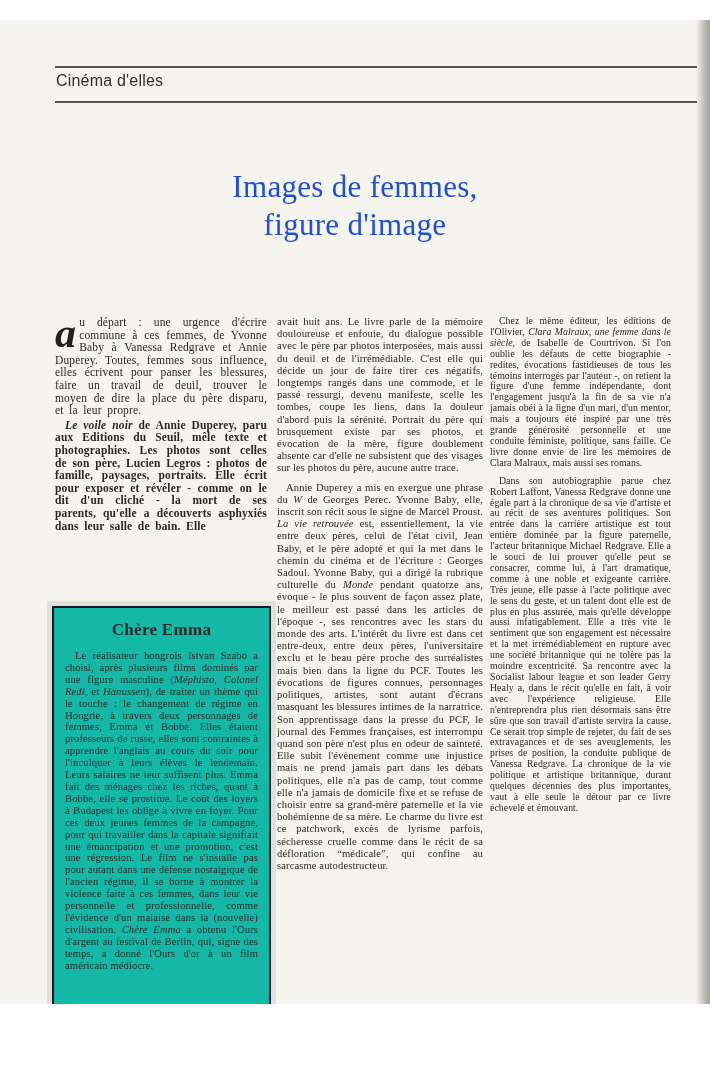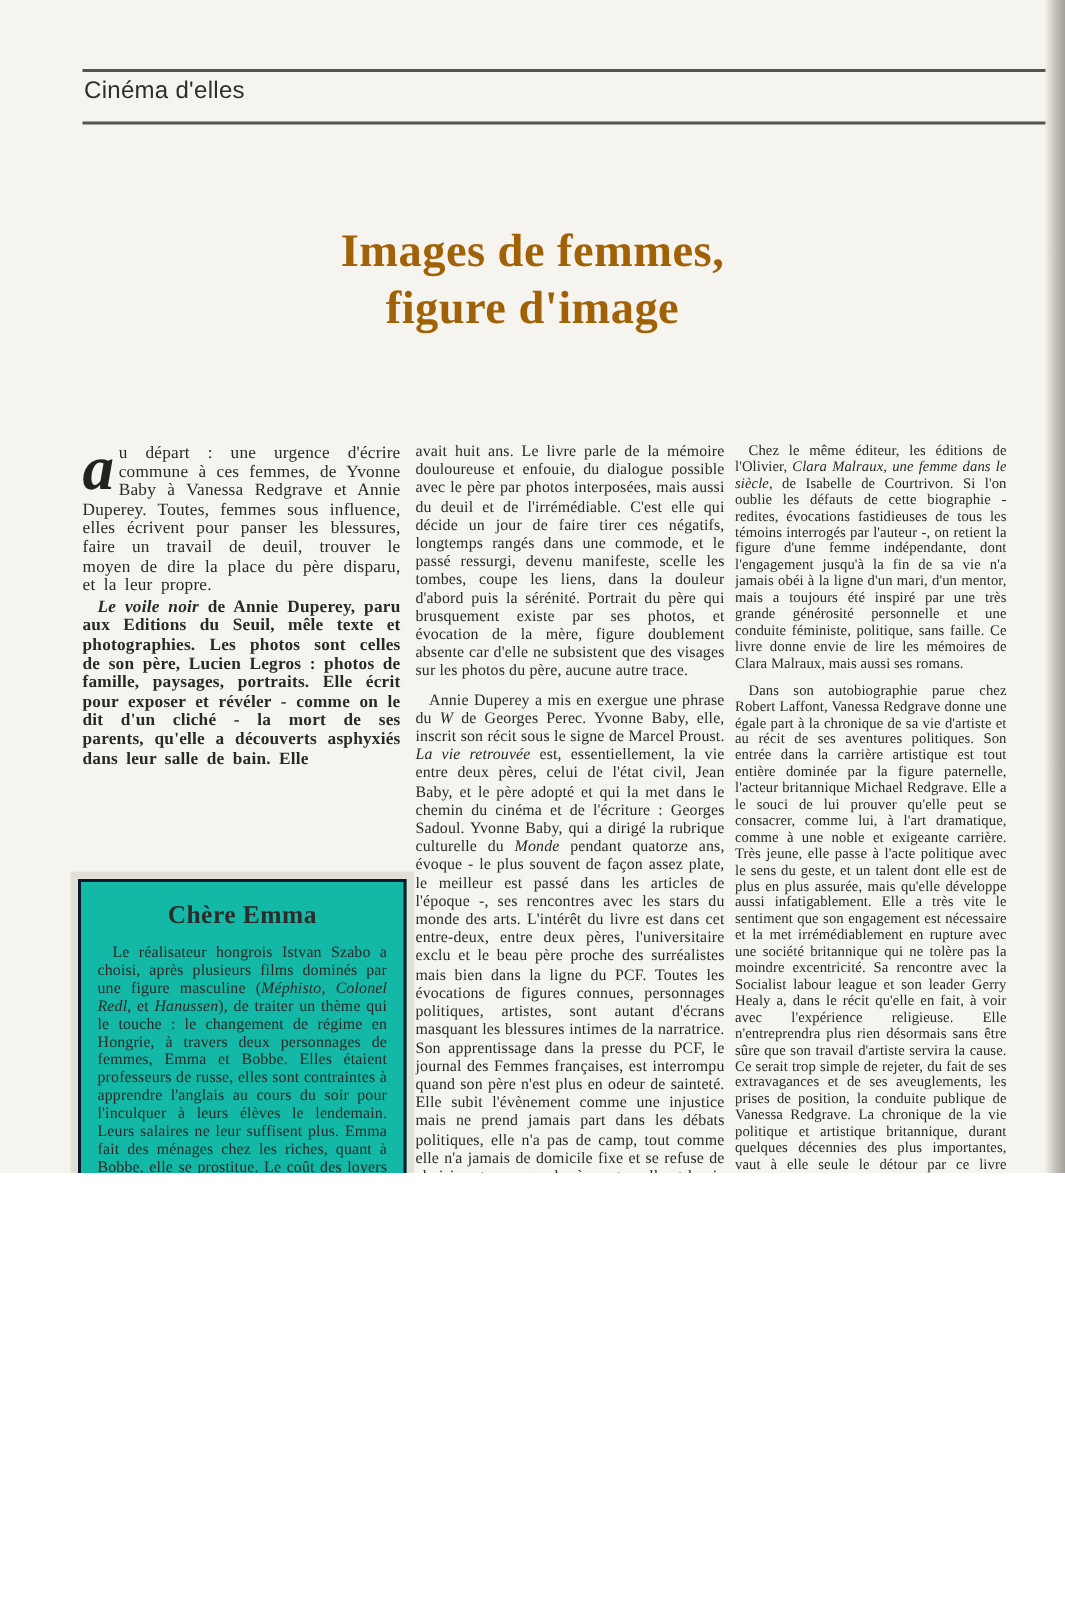--- a/index.html
+++ b/index.html
@@ -1,39 +1,40 @@
 <!DOCTYPE html>
 <html><head>
 <meta charset="utf-8">
 <style>
   html,body { margin:0; padding:0; }
   .page {
     position: relative;
     width: 710px;
-    height: 782px;
+    height: 984px;
     background: #f6f4ef;
     overflow: hidden;
     font-family: "Liberation Serif", serif;
     color: #2a2927;
+    margin-top: 20px;
   }
   .edge-shadow {
     position: absolute; top:0; right:0; width:14px; height:100%;
     background: linear-gradient(to right, rgba(0,0,0,0), #b7b4ae 70%, #a3a09a);
   }
   .rule { position:absolute; left:55px; width:642px; height:2px; background:#56544f; }
   .rule-top { top:46px; }
   .rule-kicker { top:81px; }
   .kicker {
     position:absolute; left:56px; top:52px;
     font-family:"Liberation Sans", sans-serif;
     font-size:16px; color:#2f2e2c; letter-spacing:0.2px;
   }
   .title {
     position:absolute; left:0; top:148px; width:710px;
-    text-align:center; font-weight:bold; color:#a16207;
+    text-align:center; font-weight:normal; color:#1d4ed8;
     font-size:31px; line-height:38px; letter-spacing:0.3px;
   }
   .bodytext { text-align:justify; }
   .bodytext p { margin:0; }
   .col1 {
     position:absolute; left:55px; top:296px; width:212px;
     font-size:11.5px; line-height:12.6px; word-spacing:2.5px; letter-spacing:0.15px;
   }
   .col1 p + p { margin-top:2px; text-indent:10px;font-weight:bold; }
   .dropcap {

